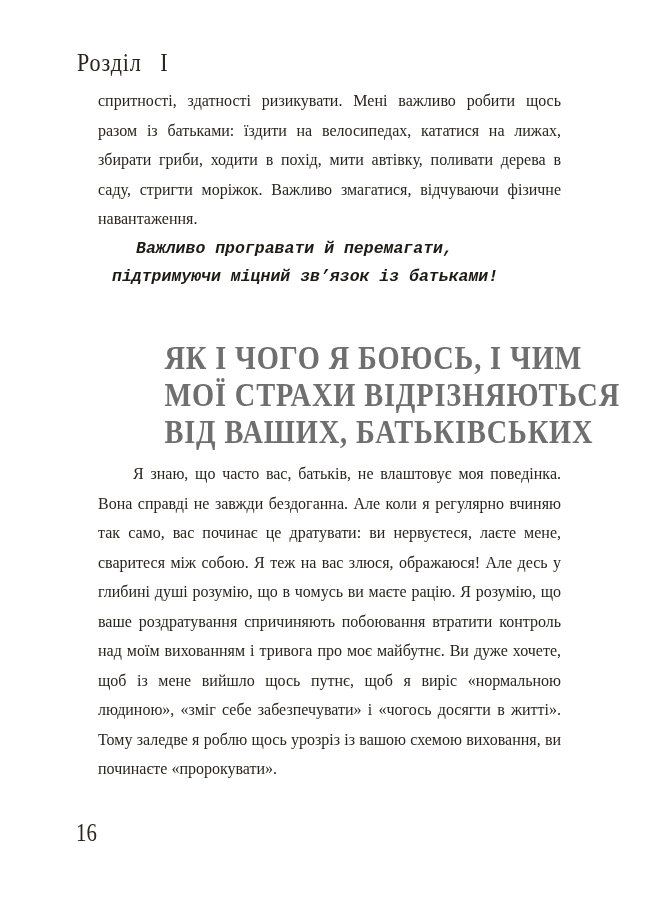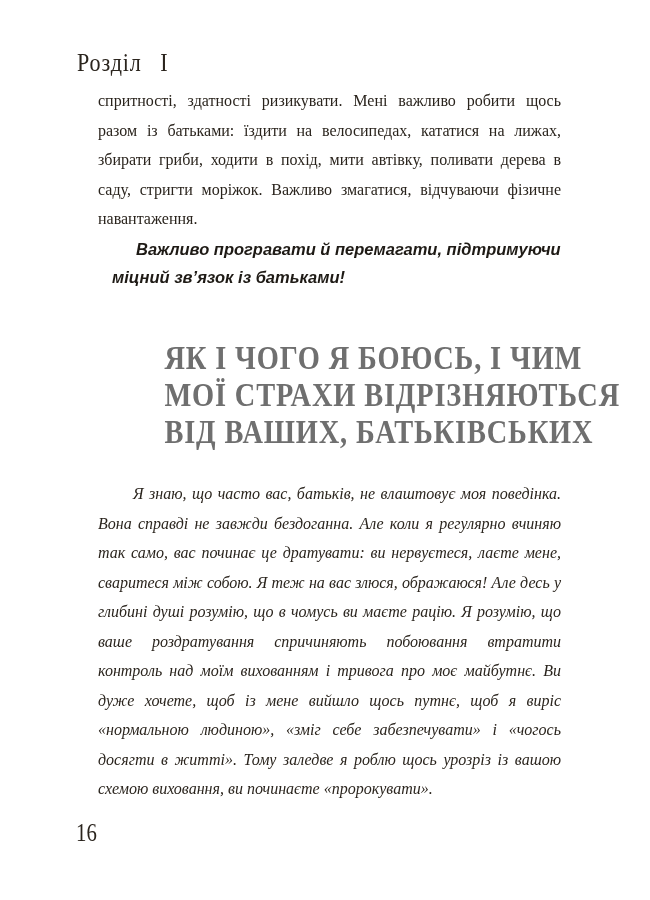--- a/index.html
+++ b/index.html
@@ -3,25 +3,25 @@
 <meta charset="utf-8">
 <style>
   html, body { margin: 0; padding: 0; background: #ffffff; }
   body { width: 650px; height: 900px; position: relative; overflow: hidden; font-family: "DejaVu Serif", serif; color: #2a241d; }
   .running-head { position: absolute; left: 77px; top: 48px; font-family: "Liberation Serif", serif; font-size: 26px; letter-spacing: 1px; color: #2a241d; transform: scaleX(0.85); transform-origin: left; }
   .running-head .num { margin-left: 22px; }
   .text-block { position: absolute; left: 98px; width: 463px; font-family: "Liberation Serif", serif; font-size: 16px; line-height: 29.5px; text-align: justify; color: #2a241d; }
   .text-block p { margin: 0; }
   .indent { text-indent: 35px; }
   .p1 { top: 86px; }
-  .emph { position: absolute; left: 112px; width: 450px; top: 235px; font-family: Liberation Sans, sans-serif; font-style: italic; font-weight: bold; font-size: 16.5px; line-height: 28px; text-align: left; color: #1e1a15; }
+  .emph { position: absolute; left: 112px; width: 450px; top: 235px; font-family: Liberation Mono, monospace; font-style: italic; font-weight: bold; font-size: 16.5px; line-height: 28px; text-align: left; color: #1e1a15; }
   .emph p { margin: 0; text-indent: 24px; }
   .heading { position: absolute; left: 100px; width: 460px; top: 340px; text-align: right; font-family: "Liberation Serif", serif; font-weight: bold; font-size: 33px; line-height: 37px; color: #6f6f6f; letter-spacing: 1px; transform: scaleX(0.86); transform-origin: right; }
   .heading div { white-space: nowrap; }
-  .p2 { top: 479px; font-style: italic; }
+  .p2 { top: 459px; }
   .folio { position: absolute; left: 76px; top: 818px; font-family: "Liberation Serif", serif; font-size: 26px; color: #2a241d; transform: scaleX(0.8); transform-origin: left; }
 </style>
 </head>
 <body>
 
 <div class="running-head">
   <span>Розділ</span><span class="num">I</span>
 </div>
 
 <div class="text-block p1">

